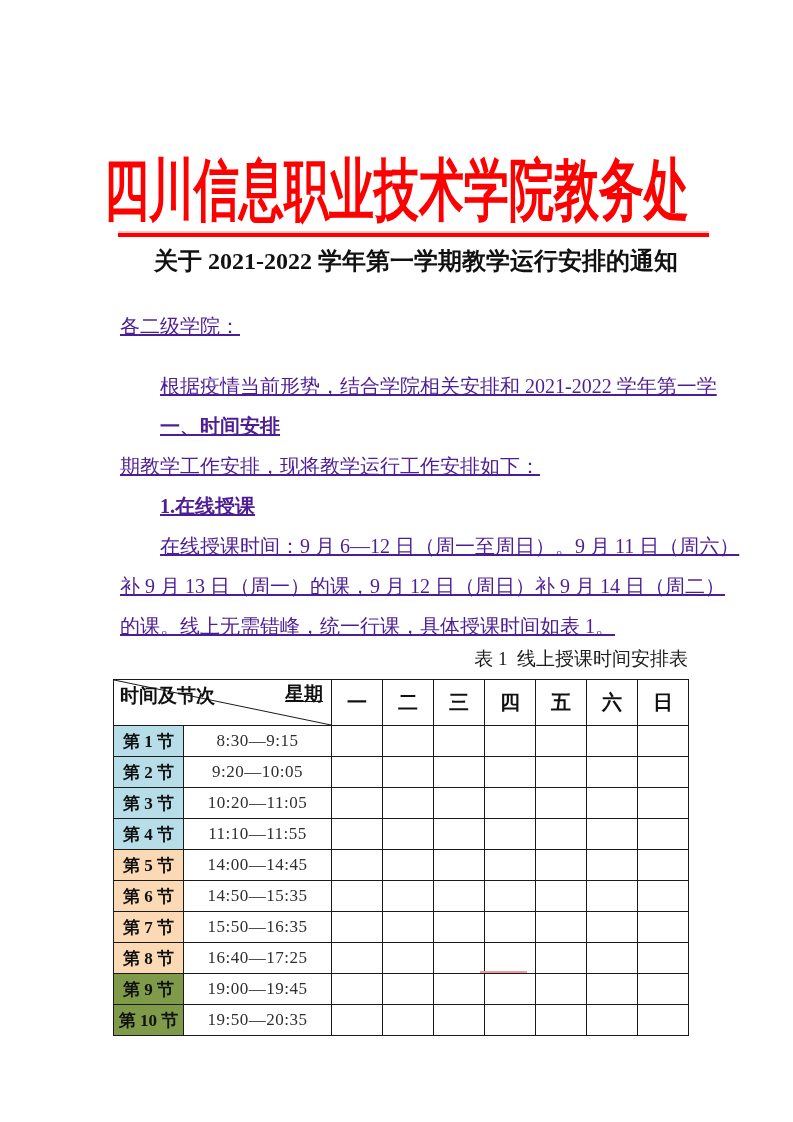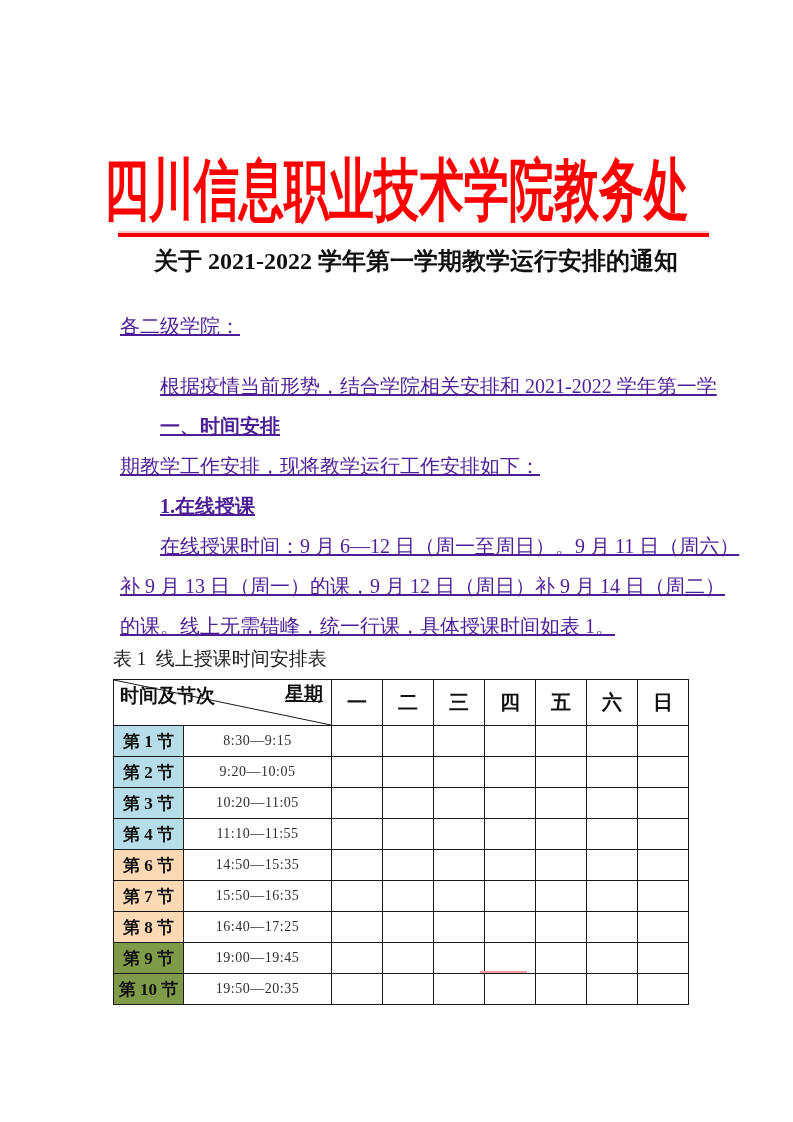--- a/index.html
+++ b/index.html
@@ -68,21 +68,21 @@
   }
   .body-text .indent { padding-left: 40px; }
   .body-text .bold { font-weight: bold; }
   .body-text .gap-top { margin-top: 20px; }
 
   
   .table-caption {
     position: absolute;
     left: 113px; top: 646px;
     width: 575px;
-    text-align: left;
+    text-align: right;
     font-size: 19px;
     line-height: 26px;
     color: #1c1c1c;
     white-space: pre;
   }
 
   
   .schedule {
     position: absolute;
     left: 113px; top: 679px;
@@ -121,21 +121,21 @@
   }
   .day-head { font-size: 20px; font-weight: bold; color: #111; }
 
   .schedule td.period {
     font-size: 17px;
     font-weight: bold;
     color: #101010;
     white-space: pre;
   }
   .schedule td.time {
-    font-size: 14px;
+    font-size: 17px;
     color: #2e2e2e;
     letter-spacing: 0.5px;
     white-space: pre;
   }
   tr.morning   td.period { background: var(--c-morning,   #b7dee8); }
   tr.afternoon td.period { background: var(--c-afternoon, #fbd9b5); }
   tr.evening   td.period { background: var(--c-evening,   #7f9b4a); }
 
   .stray-red-line {
     position: absolute;
@@ -239,20 +239,31 @@
           <td class="time">11:10—11:55</td>
           <td></td>
           <td></td>
           <td></td>
           <td></td>
           <td></td>
           <td></td>
           <td></td>
         </tr>
         <tr class="afternoon">
+          <td class="period">第 5 节</td>
+          <td class="time">14:00—14:45</td>
+          <td></td>
+          <td></td>
+          <td></td>
+          <td></td>
+          <td></td>
+          <td></td>
+          <td></td>
+        </tr>
+        <tr class="afternoon">
           <td class="period">第 6 节</td>
           <td class="time">14:50—15:35</td>
           <td></td>
           <td></td>
           <td></td>
           <td></td>
           <td></td>
           <td></td>
           <td></td>
         </tr>

